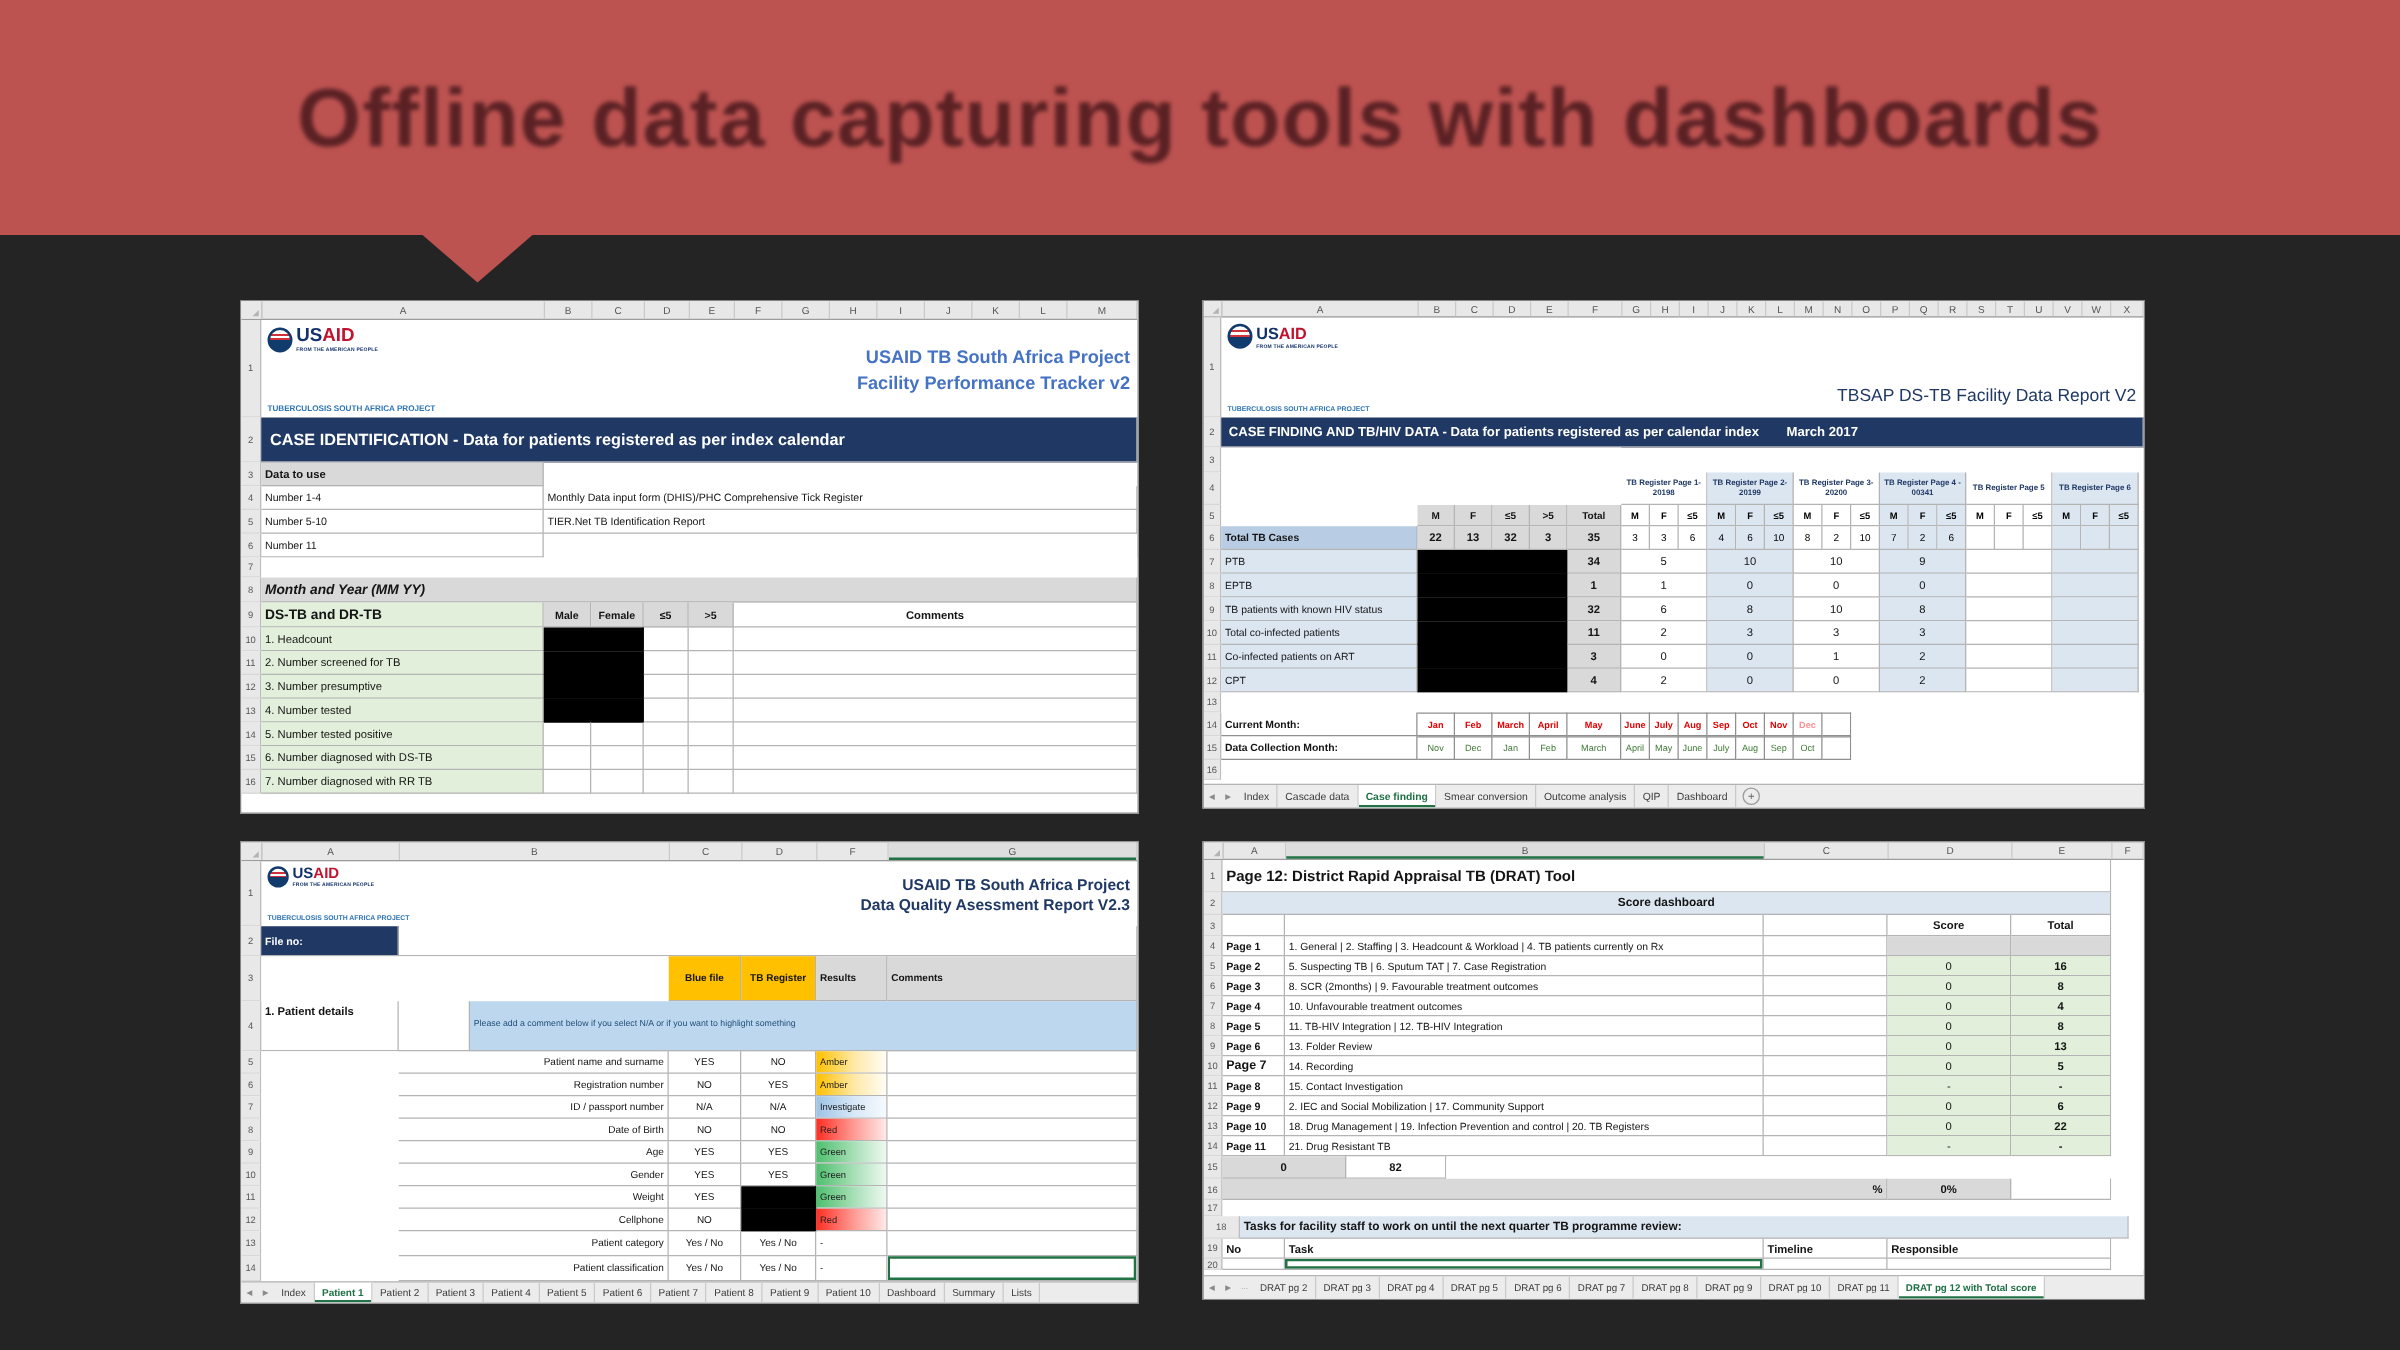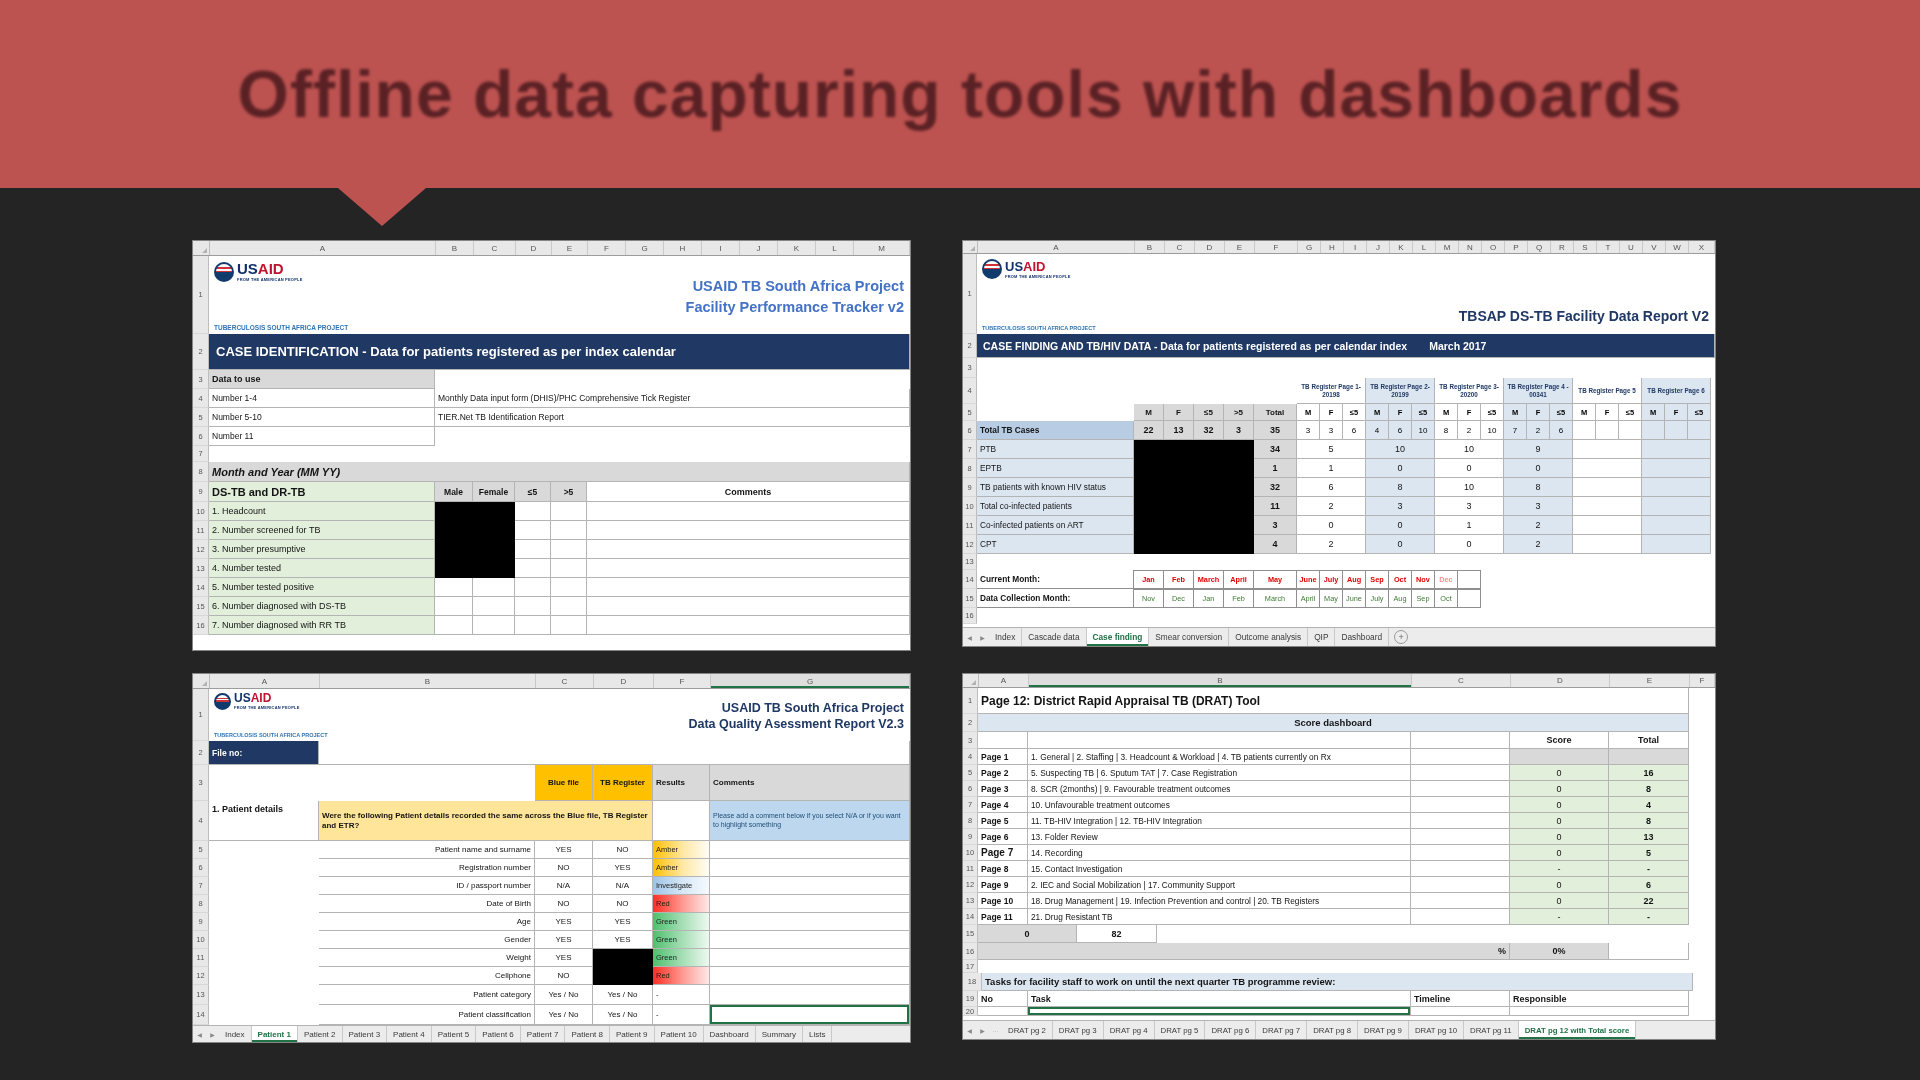--- a/index.html
+++ b/index.html
@@ -129,21 +129,21 @@
   .emblem{width:20px;height:20px;border-radius:50%;border:2px solid #123b6d;box-sizing:border-box;
           background:linear-gradient(180deg,#fff 0 20%,#cf3339 20% 30%,#fff 30% 42%,#cf3339 42% 52%,#123b6d 52% 100%)}
   .usaid-word{font-size:15px;font-weight:bold;line-height:1}
   .us{color:#12316b}.aid{color:#c1122f}
   .usaid-tag{font-size:4px;color:#12316b;font-weight:bold;margin-top:1px;letter-spacing:.2px}
   .projline{font-size:6.5px;color:#2e75b6;font-weight:bold}
   .titleblk{padding:4px 6px 2px 0;text-align:right;display:flex;flex-direction:column;
             justify-content:center;gap:5px;min-width:0}
   #tl .titleblk div{color:#4472c4;font-size:14.5px;font-weight:bold}
   #tr .titleblk{justify-content:flex-end;padding-bottom:10px}
-  #tr .titleblk div{color:#1f3864;font-size:14px;font-weight:bold}
+  #tr .titleblk div{color:#1f3864;font-size:14px;font-weight:normal}
   #bl .titleblk div{color:#1f3864;font-size:12.5px;font-weight:bold}
 
   
   .tabs{flex:none;height:18px;background:#ececec;border-top:1px solid #b4b4b4;display:flex;
         align-items:stretch;font-size:8.3px;color:#3a3a3a;margin-top:auto;overflow:hidden}
   .tabs .nav{width:13px;flex:none;display:flex;align-items:center;justify-content:center;
              color:#8a8a8a;font-size:6px}
   .tablist{display:flex;min-width:0}
   .tablist span{padding:0 6px;display:flex;align-items:center;border-right:1px solid #c9c9c9;
                 white-space:nowrap;flex:none}
@@ -638,21 +638,20 @@
     <div class="c nob" style="width:326px"></div>
     <div class="c blc orange bold center" style="font-size:8px">Blue file</div>
     <div class="c bld orange bold center" style="font-size:8px">TB Register</div>
     <div class="c blf gray bold" style="font-size:8px">Results</div>
     <div class="c blg gray bold" style="font-size:8px">Comments</div>
   </div>
 
   <div class="xrow" style="height:40px">
     <span class="rn">4</span>
     <div class="c bla bold" style="align-items:flex-start;padding-top:3px;font-size:9px">1. Patient details</div>
-    <div class="c paleyellow bold wrap" style="width:334px;font-size:8px">Were the following Patient details recorded the same across the Blue file, TB Register and ETR?</div>
     <div class="c blf"></div>
     <div class="c blg notec wrap" style="font-size:7px">Please add a comment below if you select N/A or if you want to highlight something</div>
   </div>
 
   <div class="xrow" style="height:18px">
     <span class="rn">5</span>
     <div class="c bla nob"></div>
     <div class="c blb right" style="font-size:8px">Patient name and surname</div>
     <div class="c blc center" style="font-size:8px">YES</div>
     <div class="c bld center" style="font-size:8px">NO</div>
@@ -909,21 +908,21 @@
     <div class="c bre"></div>
     <div class="c brfill nob"></div>
   </div>
 
   <div class="xrow" style="height:13px">
     <span class="rn" style="width:15px">17</span>
     <div class="c brfill nob"></div>
   </div>
 
   <div class="xrow" style="height:18px">
-    <span class="rn" style="width:19px">18</span>
+    <span class="rn" style="width:29px">18</span>
     <div class="c brmain ltblue bold" style="font-size:9.5px">Tasks for facility staff to work on until the next quarter TB programme review:</div>
     <div class="c brfill nob"></div>
   </div>
   <div class="xrow" style="height:16px">
     <span class="rn" style="width:15px">19</span>
     <div class="c bra bold">No</div>
     <div class="c brb bold">Task</div>
     <div class="c brc bold">Timeline</div>
     <div class="c brde bold">Responsible</div>
     <div class="c brfill nob"></div>

